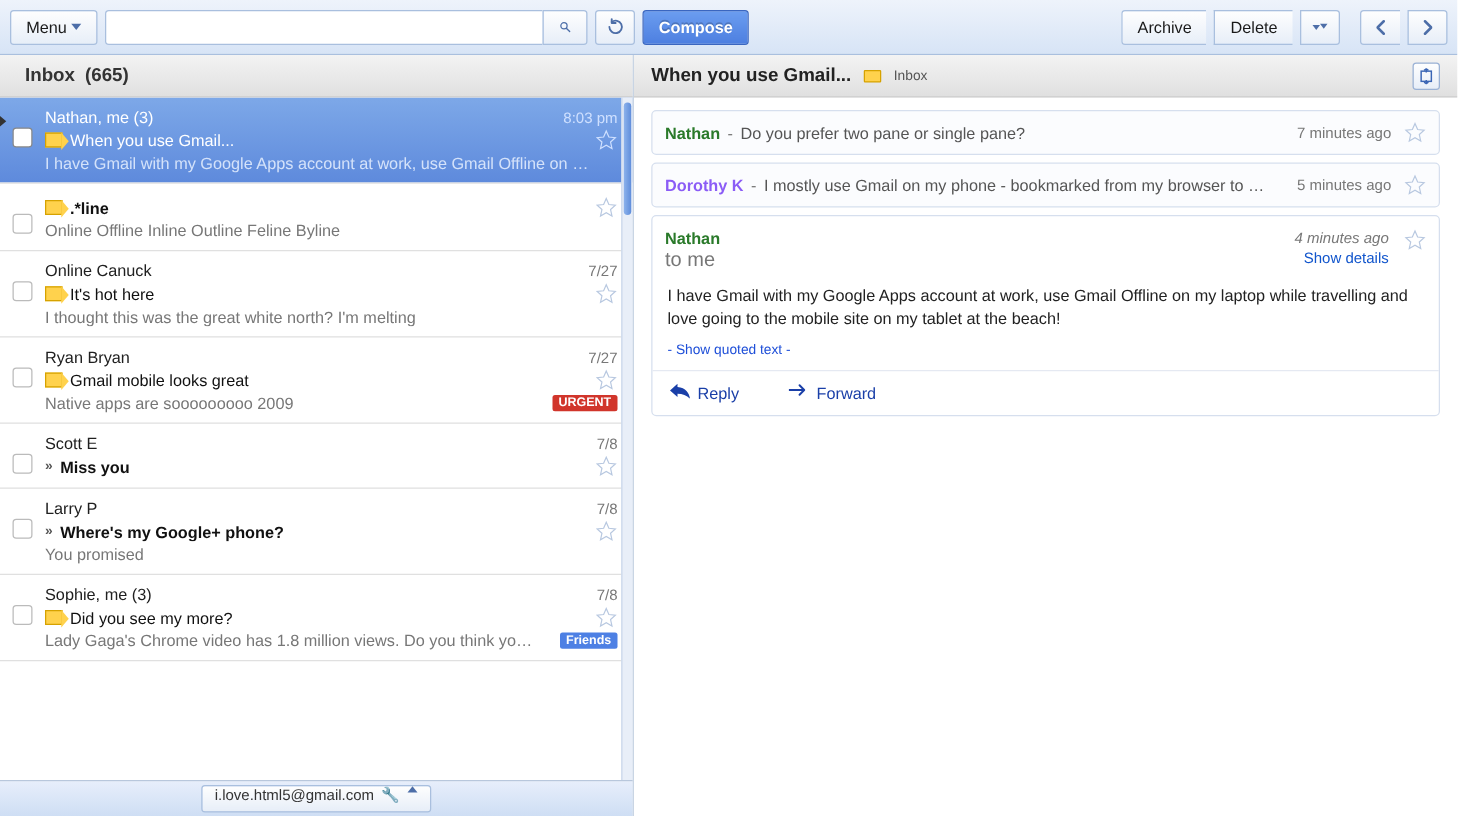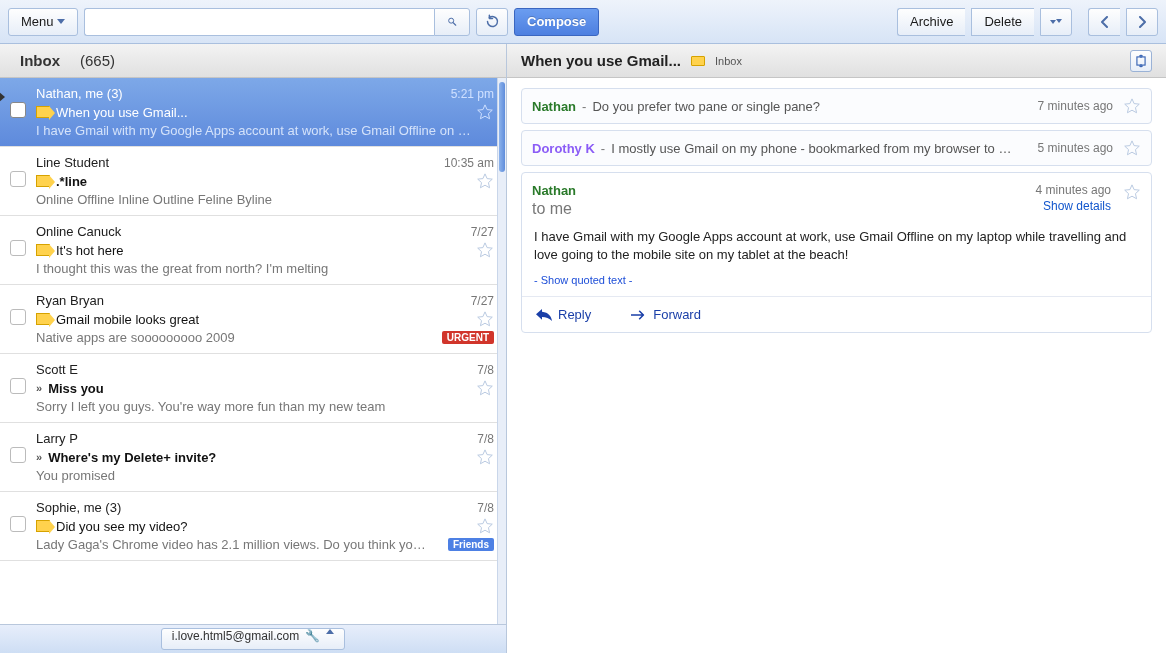--- a/index.html
+++ b/index.html
@@ -24,21 +24,21 @@
 .search-btn { width: 36px; border-radius: 0 3px 3px 0; }
 
 svg { display: block; }
 
 
 .panes { flex: 1; display: flex; min-height: 0; }
 
 
 .left { width: 507px; display: flex; flex-direction: column; border-right: 1px solid #b8c7dc; position: relative; }
 .inbox-hdr { height: 34px; background: linear-gradient(#f3f3f3, #e0e0e0); border-bottom: 1px solid #c5c5c5; display: flex; align-items: center; padding: 0 20px; font-size: 15px; font-weight: bold; color: #333; }
-.inbox-hdr span.count { font-weight: normal; margin-left: 20px; }
+.inbox-hdr span.count { font-weight: bold; margin-left: 8px; }
 
 .msg-list { flex: 1; overflow-y: auto; }
 .msg { border-bottom: 1px solid #e0e0e0; padding: 8px 12px 8px 10px; display: flex; gap: 10px; position: relative; }
 .msg.sel { background: linear-gradient(#7da8e8, #5e8adc); color: #fff; }
 .msg.sel .from, .msg.sel .subj, .msg.sel .snip, .msg.sel .time { color: #fff !important; }
 .msg.sel .snip { color: #d4e2fa !important; }
 .msg.sel .time { color: #cfe0ff !important; }
 .msg .arrow { position: absolute; left: -1px; top: 14px; width: 0; height: 0; border-top: 5px solid transparent; border-bottom: 5px solid transparent; border-left: 6px solid #333; display: none; }
 .msg.sel .arrow { display: block; }
 
@@ -95,29 +95,29 @@
 .collapsed .txt { color: #555; font-size: 13px; white-space: nowrap; overflow: hidden; text-overflow: ellipsis; flex: 1; }
 .collapsed .ago { color: #777; font-size: 12px; white-space: nowrap; padding: 0 4px 0 10px; }
 .collapsed .star { }
 
 .expanded { border: 1px solid #d6dfee; border-radius: 4px; background: #fff; margin-bottom: 8px; }
 .exp-hdr { display: flex; padding: 10px 10px 4px; gap: 8px; }
 .exp-hdr .who { font-weight: bold; color: #2a7a2a; font-size: 13px; }
 .exp-hdr .col { flex: 1; }
 .exp-hdr .to { font-size: 16px; color: #777; margin-top: 2px; }
 .exp-hdr .meta { text-align: right; }
-.exp-hdr .ago { font-size: 12px; color: #777; }
+.exp-hdr .ago { font-size: 12px; color: #777; font-style: italic; }
 .exp-hdr .det { font-size: 12px; color: #1155cc; margin-top: 2px; cursor: pointer; }
 .exp-hdr .star { margin-left: 4px; }
 
 .exp-body { padding: 6px 12px 10px; font-size: 13px; color: #222; line-height: 1.4; }
 .quoted { padding: 0 12px 10px; font-size: 11px; color: #1d4ed8; cursor: pointer; }
 
 .actions { border-top: 1px solid #e5e9f2; padding: 10px 14px; display: flex; gap: 40px; }
-.act { color: #1a3fa8; font-size: 13px; display: inline-flex; align-items: center; gap: 6px; cursor: pointer; }
+.act { color: #1a3fa8; font-size: 13px; display: inline-flex; gap: 6px; cursor: pointer; }
 
 .chev-dd { width: 0; height: 0; border-left: 4px solid transparent; border-right: 4px solid transparent; border-top: 5px solid #4d6ea8; }
 </style>
 </head>
 <body>
 
 <div class="toolbar">
   <div class="tb-left">
     <button class="btn">
       <span>Menu</span>&nbsp;<span class="chev-dd"></span>
@@ -168,45 +168,41 @@
       <span>Inbox</span>
       <span class="count">(665)</span>
     </div>
     <div class="msg-list" id="msg-list">
         <div class="msg sel">
           <span class="arrow"></span>
           <span class="chk"></span>
           <div class="msg-body">
             <div class="from-row">
               <span class="from">Nathan, me (3)</span>
-              <span class="time">5:21 pm</span>
+              <span class="time">8:03 pm</span>
             </div>
             <div class="subj-row">
               <div class="subj-left">
                 <span class="lbl-chip"></span>
                 <span class="subj">When you use Gmail...</span>
               </div>
               <span class="star">
                 <svg width="18" height="18" viewBox="0 0 24 24">
                   <path d="M12 2.5l2.8 6.3 6.9.7-5.1 4.7 1.5 6.8L12 17.6 5.9 21l1.5-6.8L2.3 9.5l6.9-.7z"></path>
                 </svg>
               </span>
             </div>
             <div class="snip-row">
               <span class="snip">I have Gmail with my Google Apps account at work, use Gmail Offline on …</span>
             </div>
           </div>
         </div>
         <div class="msg">
           <span class="chk"></span>
           <div class="msg-body">
-            <div class="from-row">
-              <span class="from">Line Student</span>
-              <span class="time">10:35 am</span>
-            </div>
             <div class="subj-row">
               <div class="subj-left">
                 <span class="lbl-chip"></span>
                 <span class="subj bold">.*line</span>
               </div>
               <span class="star">
                 <svg width="18" height="18" viewBox="0 0 24 24">
                   <path d="M12 2.5l2.8 6.3 6.9.7-5.1 4.7 1.5 6.8L12 17.6 5.9 21l1.5-6.8L2.3 9.5l6.9-.7z"></path>
                 </svg>
               </span>
@@ -228,21 +224,21 @@
                 <span class="lbl-chip"></span>
                 <span class="subj">It's hot here</span>
               </div>
               <span class="star">
                 <svg width="18" height="18" viewBox="0 0 24 24">
                   <path d="M12 2.5l2.8 6.3 6.9.7-5.1 4.7 1.5 6.8L12 17.6 5.9 21l1.5-6.8L2.3 9.5l6.9-.7z"></path>
                 </svg>
               </span>
             </div>
             <div class="snip-row">
-              <span class="snip">I thought this was the great from north? I'm melting</span>
+              <span class="snip">I thought this was the great white north? I'm melting</span>
             </div>
           </div>
         </div>
         <div class="msg">
           <span class="chk"></span>
           <div class="msg-body">
             <div class="from-row">
               <span class="from">Ryan Bryan</span>
               <span class="time">7/27</span>
             </div>
@@ -274,36 +270,33 @@
               <div class="subj-left">
                 <span class="chevr">»</span>
                 <span class="subj bold">Miss you</span>
               </div>
               <span class="star">
                 <svg width="18" height="18" viewBox="0 0 24 24">
                   <path d="M12 2.5l2.8 6.3 6.9.7-5.1 4.7 1.5 6.8L12 17.6 5.9 21l1.5-6.8L2.3 9.5l6.9-.7z"></path>
                 </svg>
               </span>
             </div>
-            <div class="snip-row">
-              <span class="snip">Sorry I left you guys. You're way more fun than my new team</span>
-            </div>
           </div>
         </div>
         <div class="msg">
           <span class="chk"></span>
           <div class="msg-body">
             <div class="from-row">
               <span class="from">Larry P</span>
               <span class="time">7/8</span>
             </div>
             <div class="subj-row">
               <div class="subj-left">
                 <span class="chevr">»</span>
-                <span class="subj bold">Where's my Delete+ invite?</span>
+                <span class="subj bold">Where's my Google+ phone?</span>
               </div>
               <span class="star">
                 <svg width="18" height="18" viewBox="0 0 24 24">
                   <path d="M12 2.5l2.8 6.3 6.9.7-5.1 4.7 1.5 6.8L12 17.6 5.9 21l1.5-6.8L2.3 9.5l6.9-.7z"></path>
                 </svg>
               </span>
             </div>
             <div class="snip-row">
               <span class="snip">You promised</span>
             </div>
@@ -312,30 +305,30 @@
         <div class="msg">
           <span class="chk"></span>
           <div class="msg-body">
             <div class="from-row">
               <span class="from">Sophie, me (3)</span>
               <span class="time">7/8</span>
             </div>
             <div class="subj-row">
               <div class="subj-left">
                 <span class="lbl-chip"></span>
-                <span class="subj">Did you see my video?</span>
-              </div>
-              <span class="star">
-                <svg width="18" height="18" viewBox="0 0 24 24">
-                  <path d="M12 2.5l2.8 6.3 6.9.7-5.1 4.7 1.5 6.8L12 17.6 5.9 21l1.5-6.8L2.3 9.5l6.9-.7z"></path>
-                </svg>
-              </span>
-            </div>
-            <div class="snip-row">
-              <span class="snip">Lady Gaga's Chrome video has 2.1 million views. Do you think yo…</span>
+                <span class="subj">Did you see my more?</span>
+              </div>
+              <span class="star">
+                <svg width="18" height="18" viewBox="0 0 24 24">
+                  <path d="M12 2.5l2.8 6.3 6.9.7-5.1 4.7 1.5 6.8L12 17.6 5.9 21l1.5-6.8L2.3 9.5l6.9-.7z"></path>
+                </svg>
+              </span>
+            </div>
+            <div class="snip-row">
+              <span class="snip">Lady Gaga's Chrome video has 1.8 million views. Do you think yo…</span>
               <span class="badge blue">Friends</span>
             </div>
           </div>
         </div>
       </div>
     <div class="left-scroll">
         <div class="left-thumb"></div>
       </div>
     <div class="footer">
       <button class="acct">

